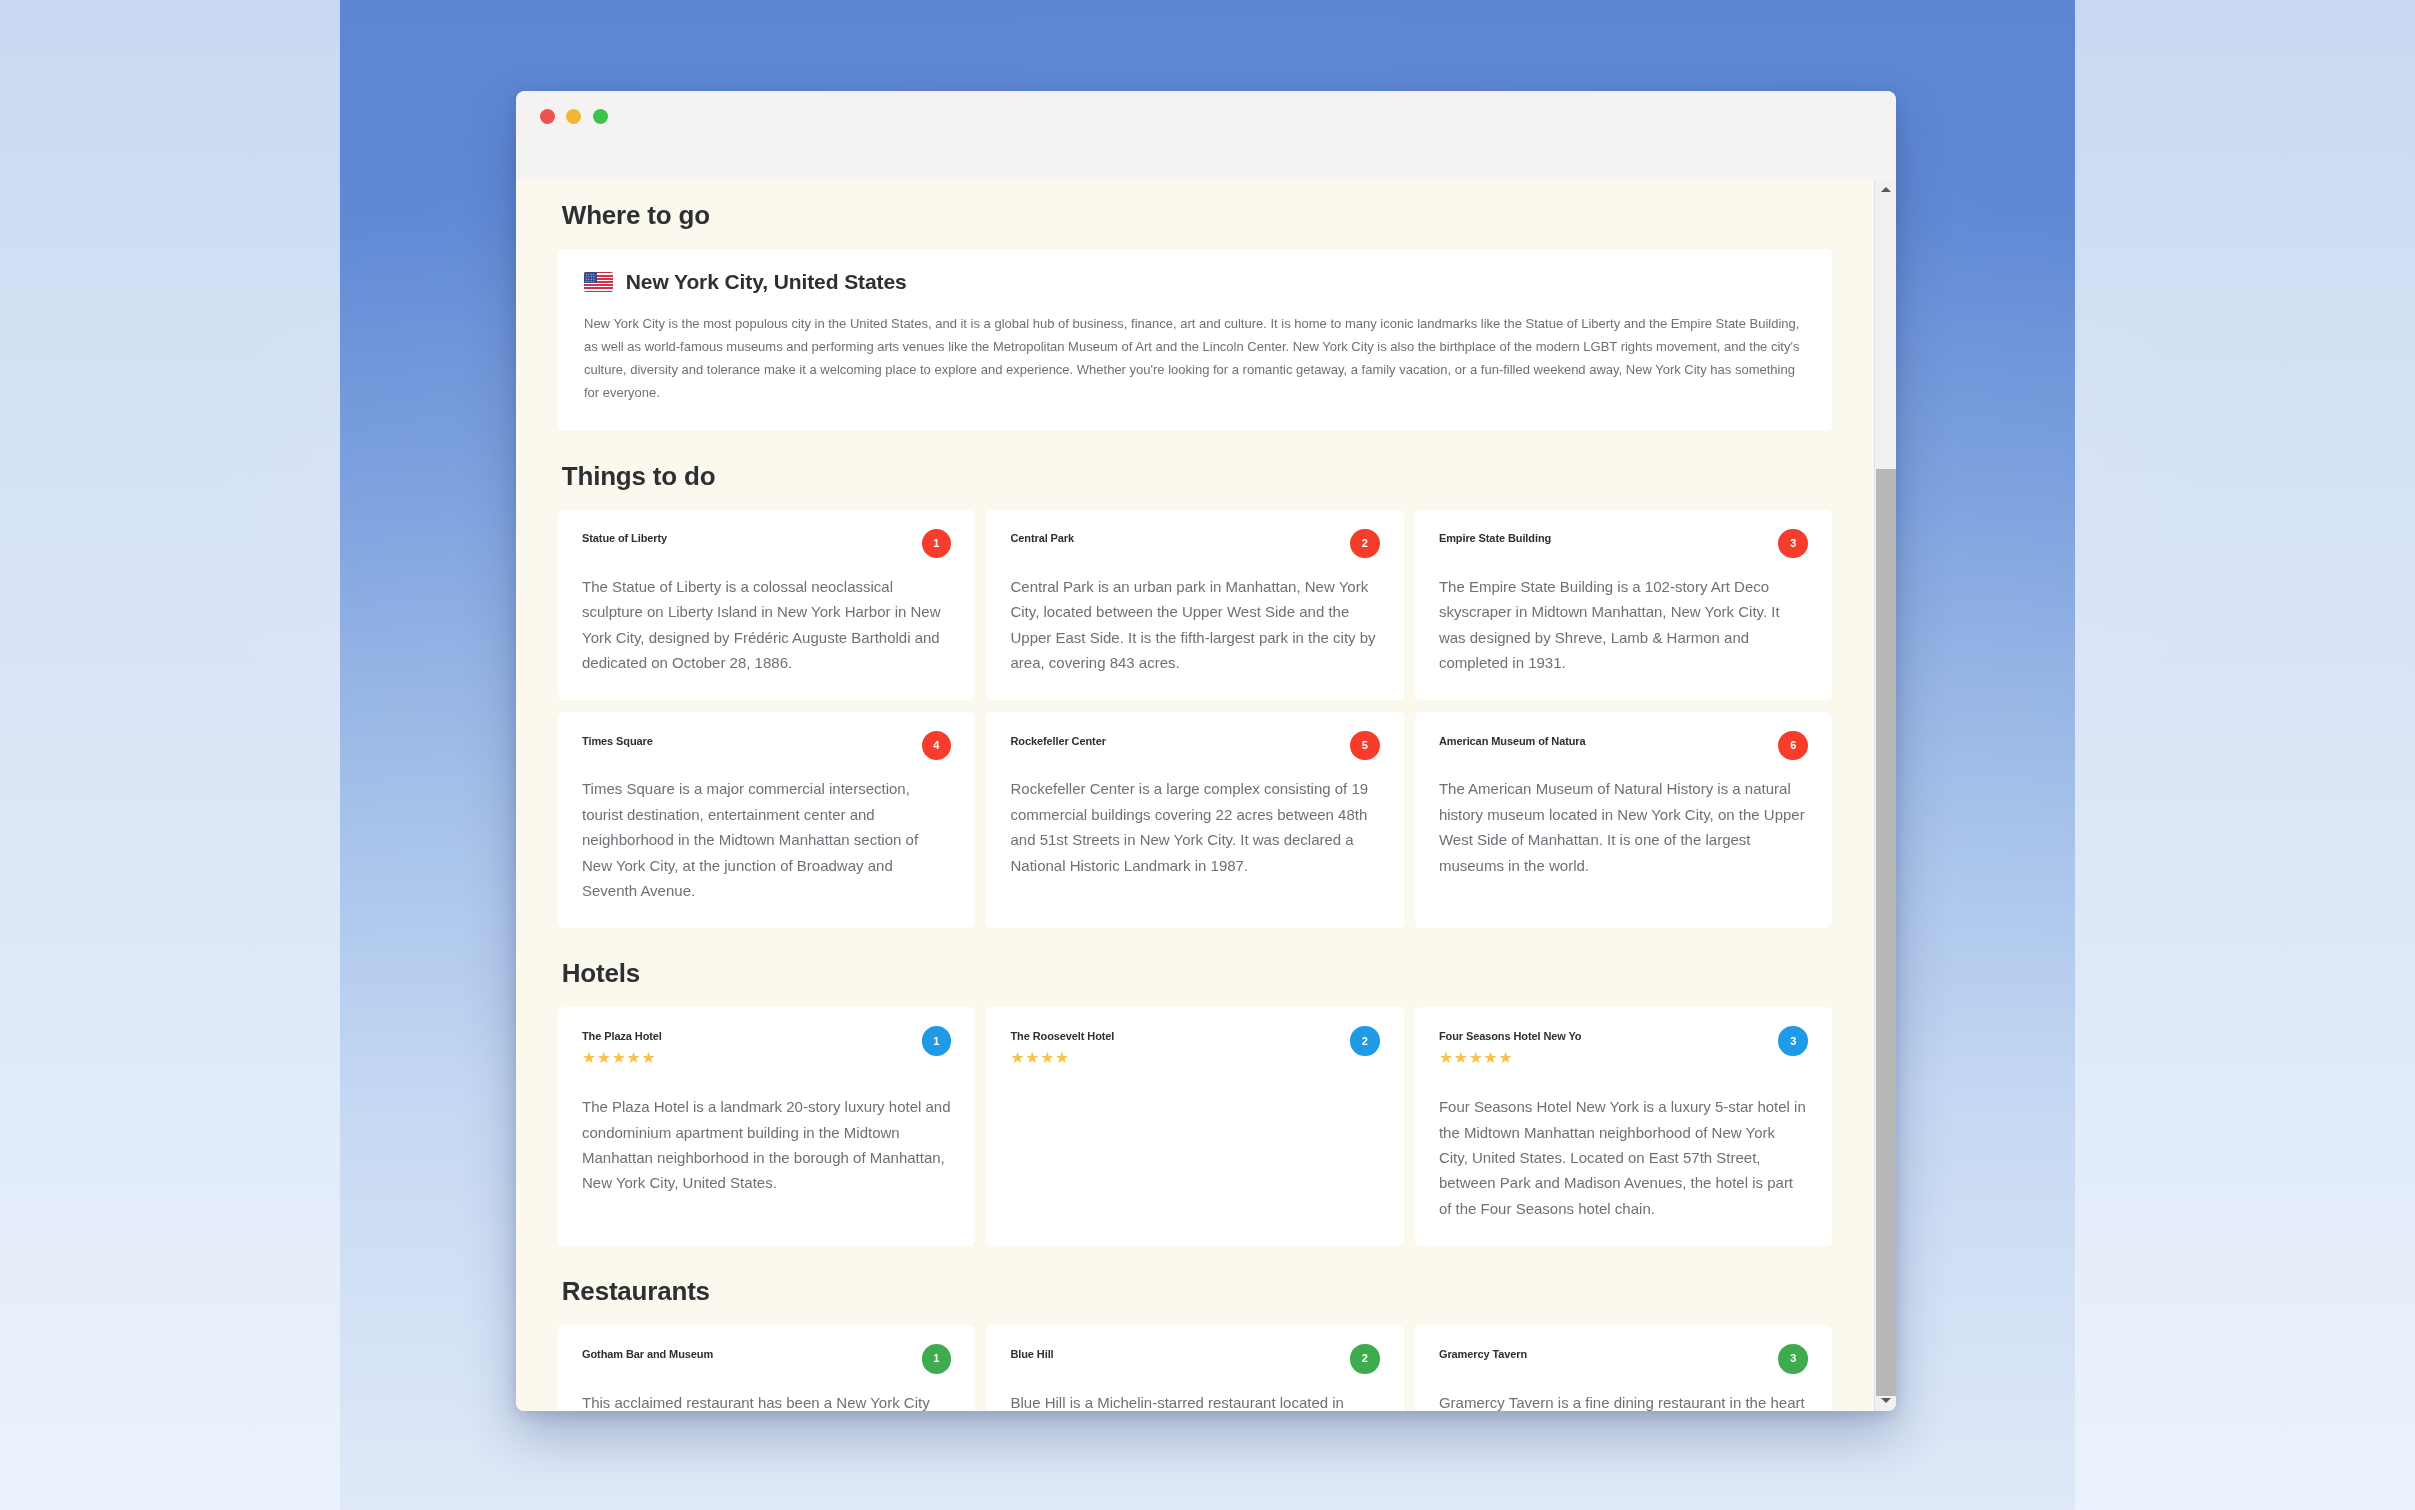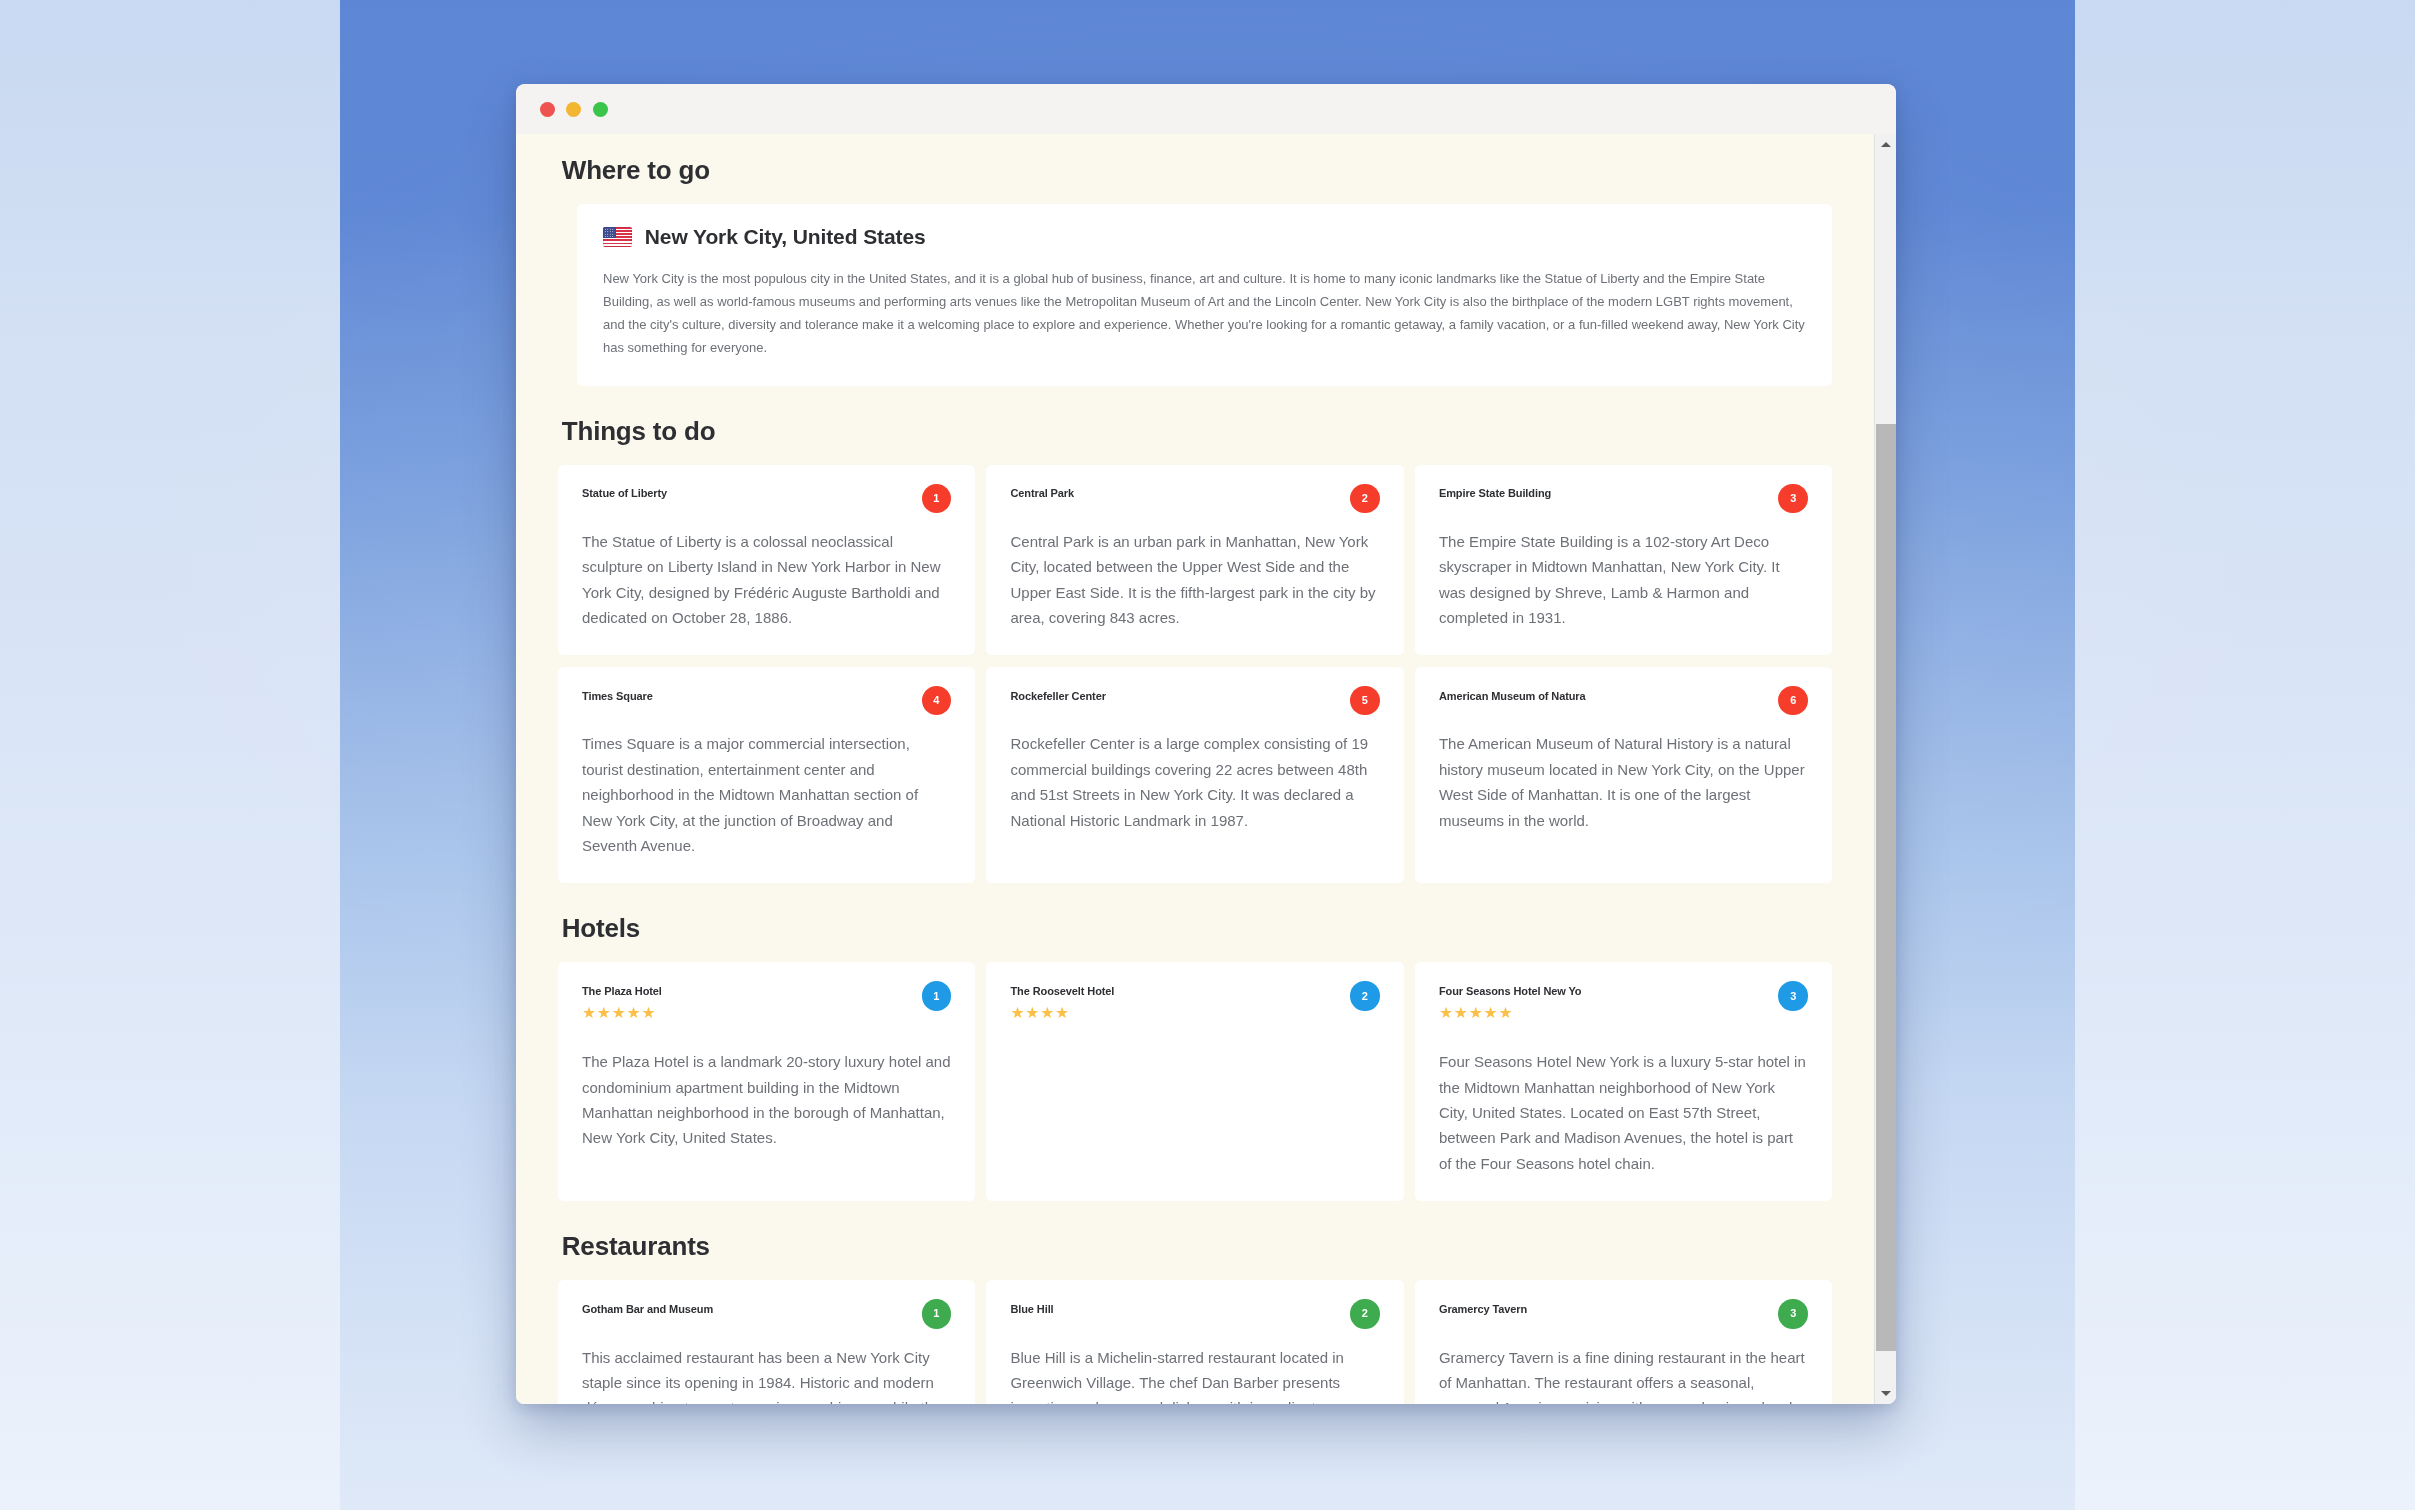--- a/index.html
+++ b/index.html
@@ -51,30 +51,31 @@
     position: absolute;
     inset: 0;
     background: radial-gradient(ellipse 70% 55% at 50% 38%,
       rgba(255,255,255,0.10) 0%, rgba(255,255,255,0.0) 70%);
   }
 
   
   #window {
     position: absolute;
     left: 516px;
-    top: 84px;
+    top: 91px;
     width: 1380px;
     height: 1320px;
     border-radius: 8.6px;
     background: #f3f3f1;
     box-shadow: 0 25px 51px rgba(40,60,110,0.30),
                 0 3.8px 13.3px rgba(40,60,110,0.18);
     overflow: hidden;
     display: flex;
     flex-direction: column;
+    gap: 38px;
   }
 
   #titlebar {
     height: 50px;
     flex: 0 0 50px;
     background: #f4f3f1;
     display: flex;
     align-items: center;
     padding-left: 24px;
     position: relative;
@@ -121,21 +122,20 @@
     letter-spacing: -0.2px;
     margin: 0 0 18px 3.8px;
   }
 
   
   .hero-card {
     background: #ffffff;
     border-radius: 5.7px;
     padding: 21px 26px 26px 26px;
     margin-bottom: 30px;
-    margin-left: 19px;
   }
   .hero-head {
     display: flex;
     align-items: center;
     gap: 13.3px;
     margin-bottom: 18px;
   }
   .flag {
     width: 28.5px;
     height: 20px;

